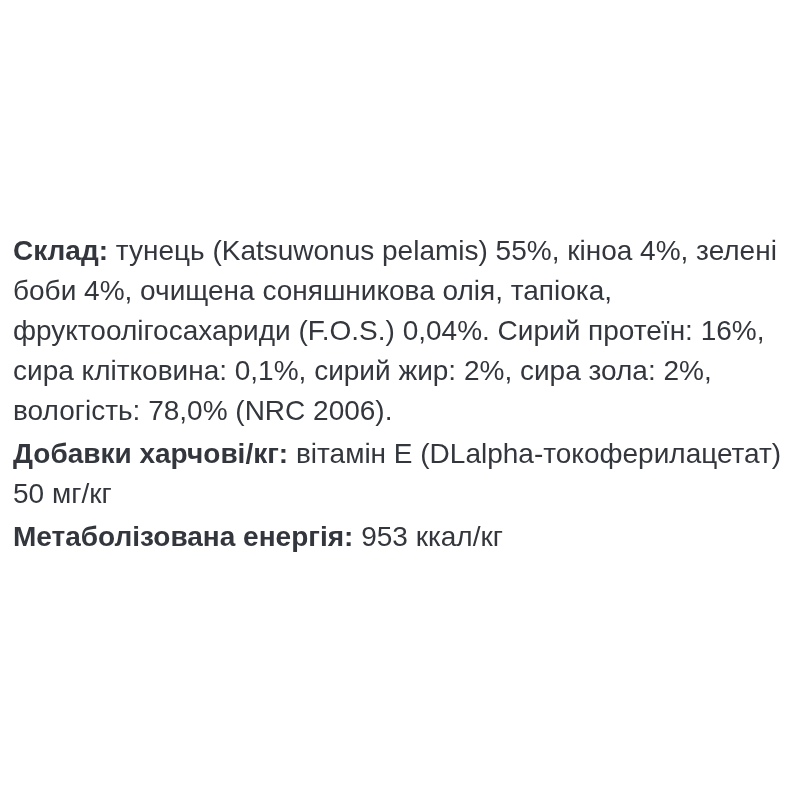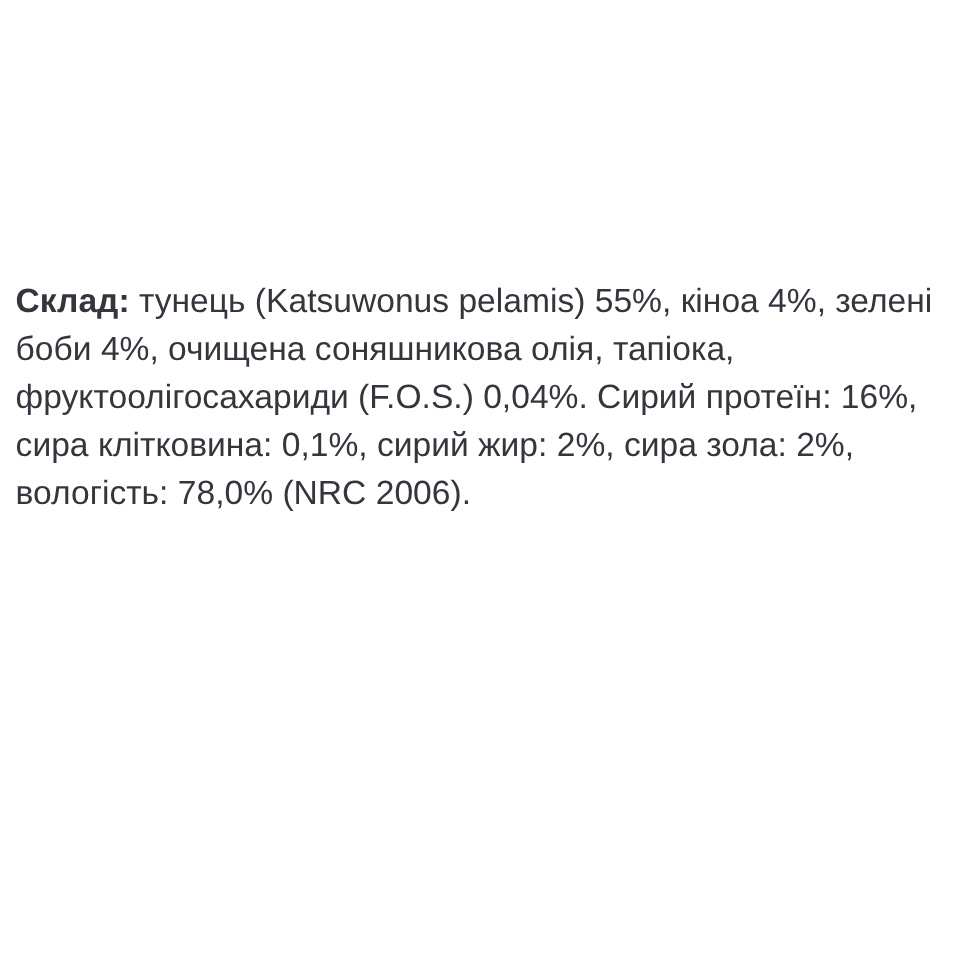--- a/index.html
+++ b/index.html
@@ -37,15 +37,21 @@
 </style>
 </head>
 <body>
 
 <main class="description-block">
 
   <p>
     <span class="para-label">Склад: </span><span>тунець (Katsuwonus pelamis) 55%, кіноа 4%, зелені боби 4%, очищена соняшникова олія, тапіока, фруктоолігосахариди (F.O.S.) 0,04%. Сирий протеїн: 16%, сира клітковина: 0,1%, сирий жир: 2%, сира зола: 2%, вологість: 78,0% (NRC 2006).</span>
   </p>
 
+  <p>
+    <span class="para-label">Добавки харчові/кг: </span><span>вітамін E (DLalpha-токоферилацетат) 50 мг/кг</span>
+  </p>
 
+  <p>
+    <span class="para-label">Метаболізована енергія: </span><span>953 ккал/кг</span>
+  </p>
 
 </main>
 
 </body></html>

